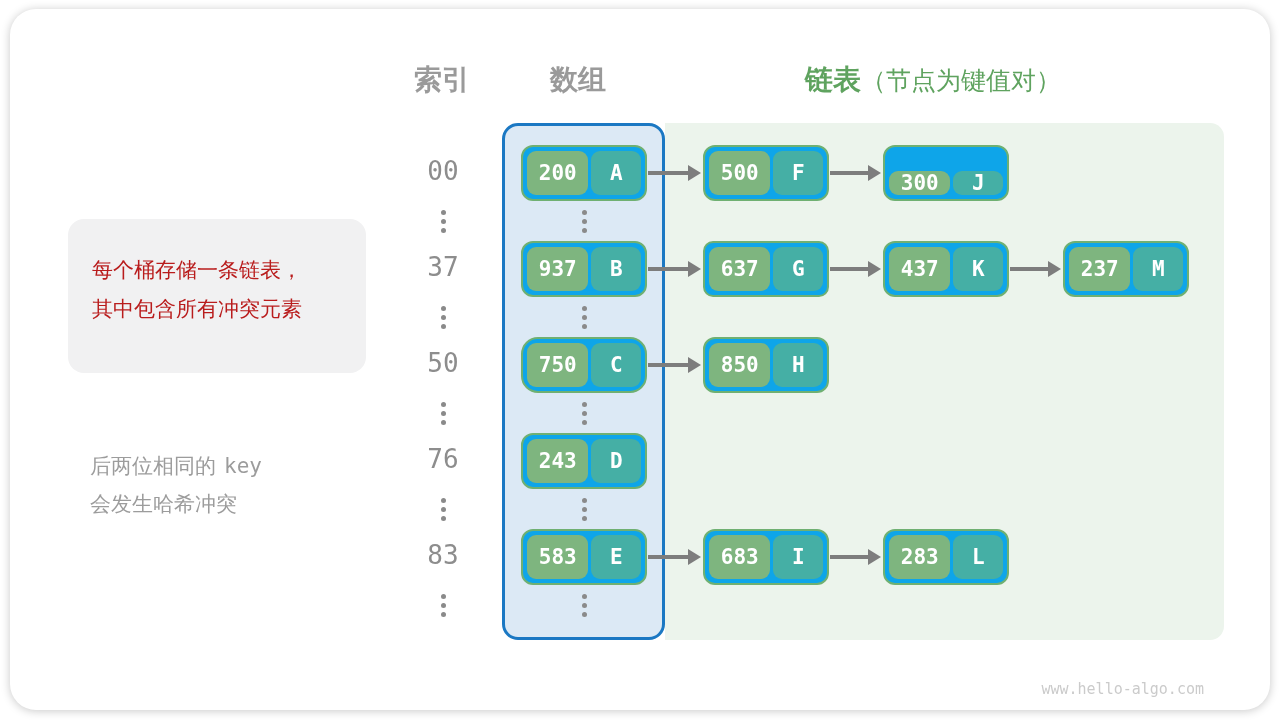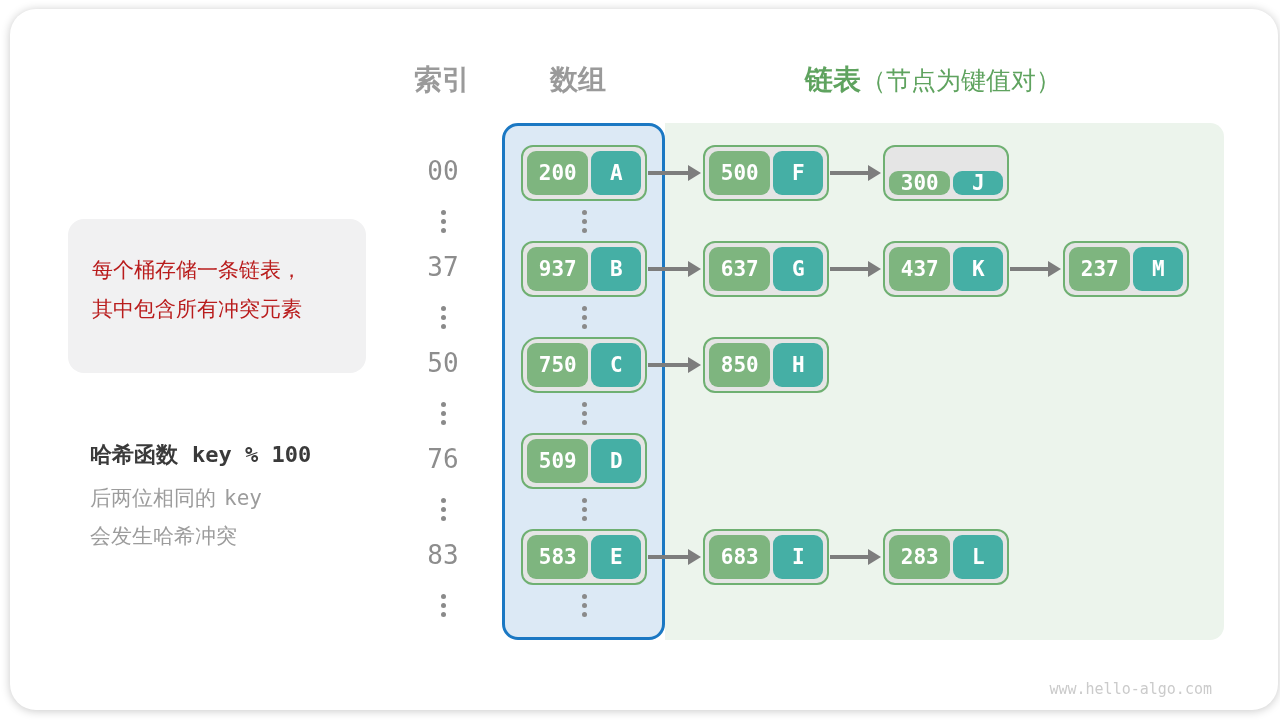--- a/index.html
+++ b/index.html
@@ -4,21 +4,20 @@
 <style>
   html,body{margin:0;padding:0;}
   body{
     width:1280px;height:720px;background:#ffffff;
     font-family:"DejaVu Sans",sans-serif;overflow:hidden;position:relative;
   }
   #card{
     position:absolute;left:10px;top:9px;width:1260px;height:701px;
     background:#ffffff;border-radius:26px;
     box-shadow:0 1px 10px rgba(0,0,0,0.22);
-    padding-left:8px;
   }
   
   .col-header{
     position:absolute;top:52px;font-size:28px;font-weight:700;color:#9a9a9a;
     text-align:center;white-space:nowrap;
   }
   #hdr-index{left:392px;width:80px;}
   #hdr-array{left:528px;width:80px;}
   #hdr-list{left:795px;text-align:left;color:var(--header-green,#5fa35f);}
   #hdr-list .note{font-weight:400;font-size:25px;}
@@ -48,21 +47,21 @@
     position:absolute;left:655px;top:114px;width:559px;height:517px;
     background:var(--list-bg,#ecf4ec);border-radius:0 14px 14px 0;z-index:0;
   }
   
   .idx-label{
     position:absolute;width:90px;text-align:center;z-index:2;
     font-family:"DejaVu Sans Mono",monospace;font-size:26px;color:#8d8d8d;
   }
   .node{
     position:absolute;width:126px;height:56px;box-sizing:border-box;z-index:2;
-    background:#e5e5e5;border:2px solid var(--node-border,#6fb072);
+    background:#0ea5e9;border:2px solid var(--node-border,#6fb072);
     border-radius:12px;display:flex;gap:3px;padding:4px;
   }
   .node .cell{
     border-radius:9px;color:#ffffff;display:flex;align-items:center;justify-content:center;
     font-family:"DejaVu Sans Mono",monospace;font-size:21px;font-weight:700;
   }
   .node .key{flex:1.24;background:var(--key-bg,#7eb57f);}
   .node .val{flex:1;background:var(--value-bg,#45afa5);}
   .arrow{position:absolute;height:16px;display:flex;align-items:center;z-index:2;}
   .arrow .line{flex:1;height:4px;background:var(--arrow,#7d7d7d);}
@@ -88,21 +87,20 @@
   <div class="col-header" id="hdr-list"><span>链表</span><span class="note">（节点为键值对）</span></div>
 
   <div id="legend-box">
     <div id="legend-desc">
       <div class="legend-line">每个桶存储一条链表，</div>
       <div class="legend-line">其中包含所有冲突元素</div>
     </div>
   </div>
 
   <div id="hash-block">
-    <div id="hash-line1"><span>哈希函数</span><span class="code">key % 100</span></div>
     <div id="hash-notes">
       <div class="hash-note-line"><span>后两位相同的</span><span class="code">key</span></div>
       <div class="hash-note-line">会发生哈希冲突</div>
     </div>
   </div>
 
   <div id="array-panel"></div>
   <div id="list-panel"></div>
 
   <div id="diagram">
@@ -139,21 +137,21 @@
       </div>
       <div class="idx-label" style="left: 388px; top: 243px;">37</div>
       <div class="node" style="left: 511px; top: 232px;">
         <span class="cell key">937</span>
         <span class="cell val">B</span>
       </div>
       <div class="arrow" style="left: 638px; top: 252px; width: 53px;">
         <i class="line"></i>
         <i class="head"></i>
       </div>
-      <div class="node" style="left: 693px; top: 232px;">
+      <div class="node" style="left: 693px; top: 232px; border-radius: 10px;">
         <span class="cell key">637</span>
         <span class="cell val">G</span>
       </div>
       <div class="arrow" style="left: 820px; top: 252px; width: 51px;">
         <i class="line"></i>
         <i class="head"></i>
       </div>
       <div class="node" style="left: 873px; top: 232px;">
         <span class="cell key">437</span>
         <span class="cell val">K</span>
@@ -194,21 +192,21 @@
         <i></i>
         <i></i>
       </div>
       <div class="vdots" style="left: 571.5px; top: 392.5px;">
         <i></i>
         <i></i>
         <i></i>
       </div>
       <div class="idx-label" style="left: 388px; top: 435px;">76</div>
       <div class="node" style="left: 511px; top: 424px;">
-        <span class="cell key">509</span>
+        <span class="cell key">243</span>
         <span class="cell val">D</span>
       </div>
       <div class="vdots" style="left: 430.5px; top: 488.5px;">
         <i></i>
         <i></i>
         <i></i>
       </div>
       <div class="vdots" style="left: 571.5px; top: 488.5px;">
         <i></i>
         <i></i>

